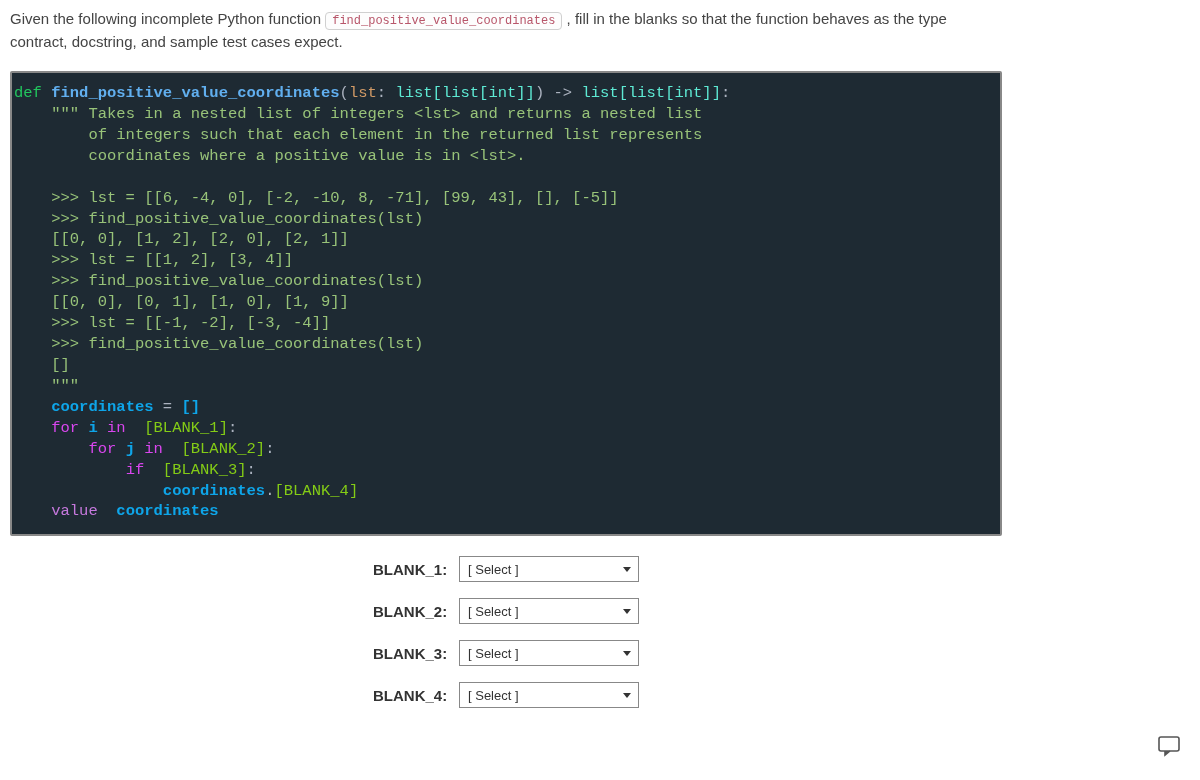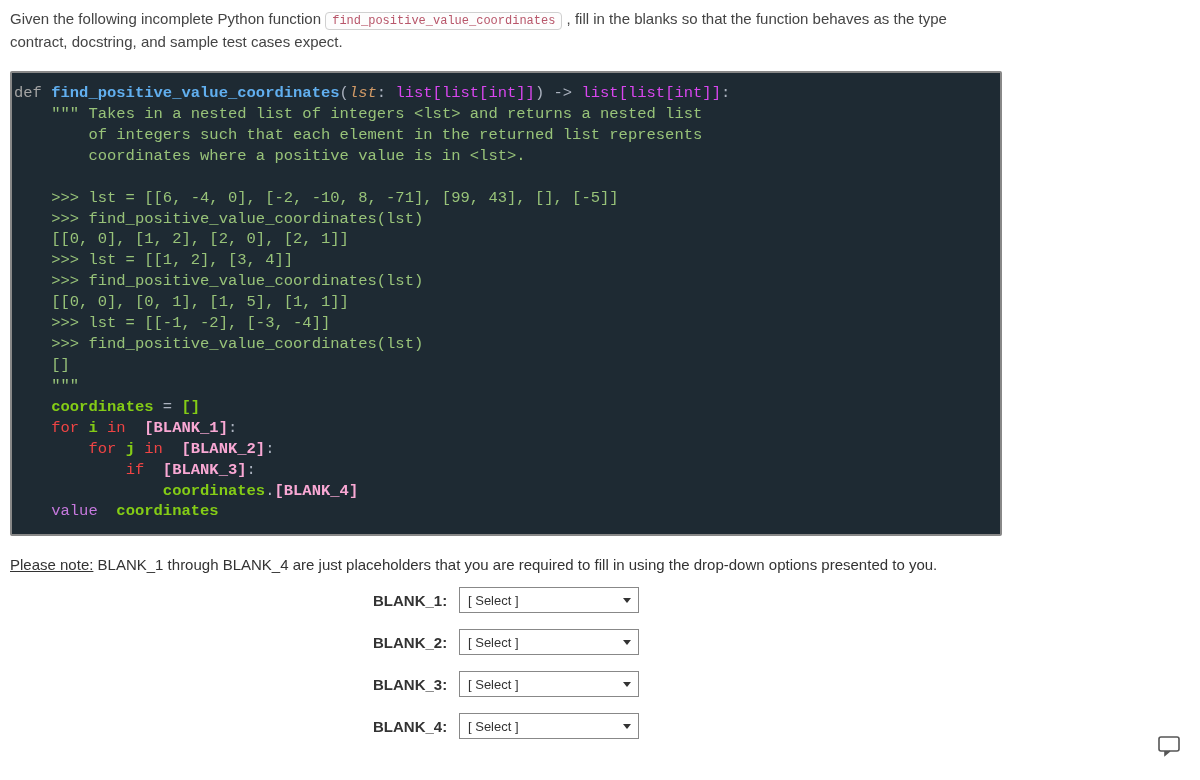--- a/index.html
+++ b/index.html
@@ -32,29 +32,29 @@
       border-radius: 2px;
       padding: 10px 12px 12px 2px;
       font-family: Consolas, 'Courier New', monospace;
       font-size: 15.5px;
       line-height: 1.35;
       color: #ccc;
       white-space: pre;
       overflow-x: auto;
       margin-bottom: 20px;
     }
-    .kw-def { color: #a3a3a3; }
+    .kw-def { color: #22c55e; }
     .fn-name { color: #61afef; font-weight: bold; }
-    .param { color: #d19a66; font-style: italic; }
-    .type { color: #d946ef; }
+    .param { color: #d19a66; }
+    .type { color: #5eead4; }
     .punct { color: #abb2bf; }
     .comment { color: #98c379; }
-    .kw { color: #ef4444; }
-    .white { color: #84cc16; font-weight: bold; }
-    .blank-tag { color: #f9a8d4; font-weight: bold; }
+    .kw { color: #d946ef; }
+    .white { color: #0ea5e9; font-weight: bold; }
+    .blank-tag { color: #84cc16; font-weight: normal; }
     .ret { color: #c678dd; }
     .please-note {
       font-size: 15px;
       color: #333;
       margin-bottom: 14px;
     }
     .please-note .underline { text-decoration: underline; }
     .blank-row {
       display: flex;
       align-items: center;
@@ -119,35 +119,32 @@
   <div class="code-block"><span class="kw-def">def</span><span class="fn-name"> find_positive_value_coordinates</span><span class="punct">(</span><span class="param">lst</span><span class="punct">: </span><span class="type">list[list[int]]</span><span class="punct">) -&gt; </span><span class="type">list[list[int]]</span><span class="punct">:</span>
 <span class="comment">    """ </span><span class="comment">Takes in a nested list of integers &lt;lst&gt; and returns a nested list</span>
 <span class="comment">        of integers such that each element in the returned list represents</span>
 <span class="comment">        coordinates where a positive value is in &lt;lst&gt;.</span>
 
 <span class="comment">    &gt;&gt;&gt; lst = [[6, -4, 0], [-2, -10, 8, -71], [99, 43], [], [-5]]</span>
 <span class="comment">    &gt;&gt;&gt; find_positive_value_coordinates(lst)</span>
 <span class="comment">    [[0, 0], [1, 2], [2, 0], [2, 1]]</span>
 <span class="comment">    &gt;&gt;&gt; lst = [[1, 2], [3, 4]]</span>
 <span class="comment">    &gt;&gt;&gt; find_positive_value_coordinates(lst)</span>
-<span class="comment">    [[0, 0], [0, 1], [1, 5], [1, 1]]</span>
+<span class="comment">    [[0, 0], [0, 1], [1, 0], [1, 9]]</span>
 <span class="comment">    &gt;&gt;&gt; lst = [[-1, -2], [-3, -4]]</span>
 <span class="comment">    &gt;&gt;&gt; find_positive_value_coordinates(lst)</span>
 <span class="comment">    []</span>
 <span class="comment">    """</span>
     <span class="white">coordinates</span><span class="punct"> = </span><span class="white">[]</span>
     <span class="kw">for</span><span class="white"> i </span><span class="kw">in</span><span class="blank-tag">  [BLANK_1]</span><span class="punct">:</span>
         <span class="kw">for</span><span class="white"> j </span><span class="kw">in</span><span class="blank-tag">  [BLANK_2]</span><span class="punct">:</span>
             <span class="kw">if</span><span class="blank-tag">  [BLANK_3]</span><span class="punct">:</span>
                 <span class="white">coordinates</span><span class="punct">.</span><span class="blank-tag">[BLANK_4]</span>
     <span class="ret">value</span><span class="white">  coordinates</span></div>
 
-  <p class="please-note">
-    <span class="underline">Please note:</span><span> BLANK_1 through BLANK_4 are just placeholders that you are required to fill in using the drop-down options presented to you.</span>
-  </p>
 
   <div class="blank-row">
     <span class="blank-label">BLANK_1:</span>
     <span class="select-wrap">
       <select class="select-box">
         <option>[ Select ]</option>
       </select>
     </span>
   </div>
 

